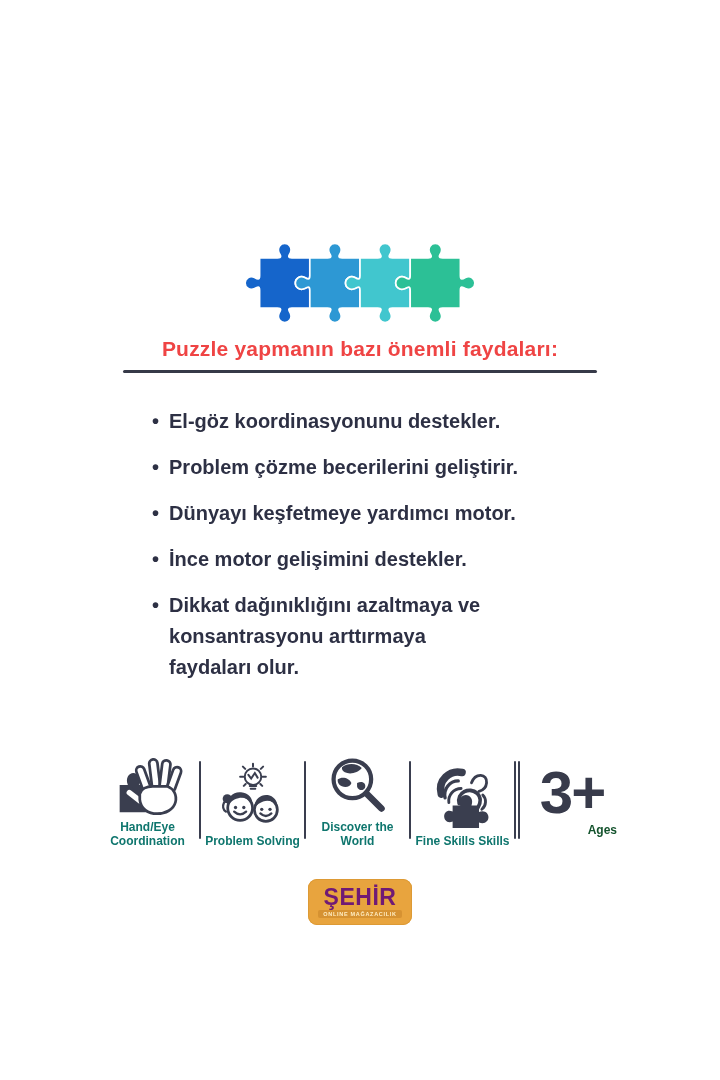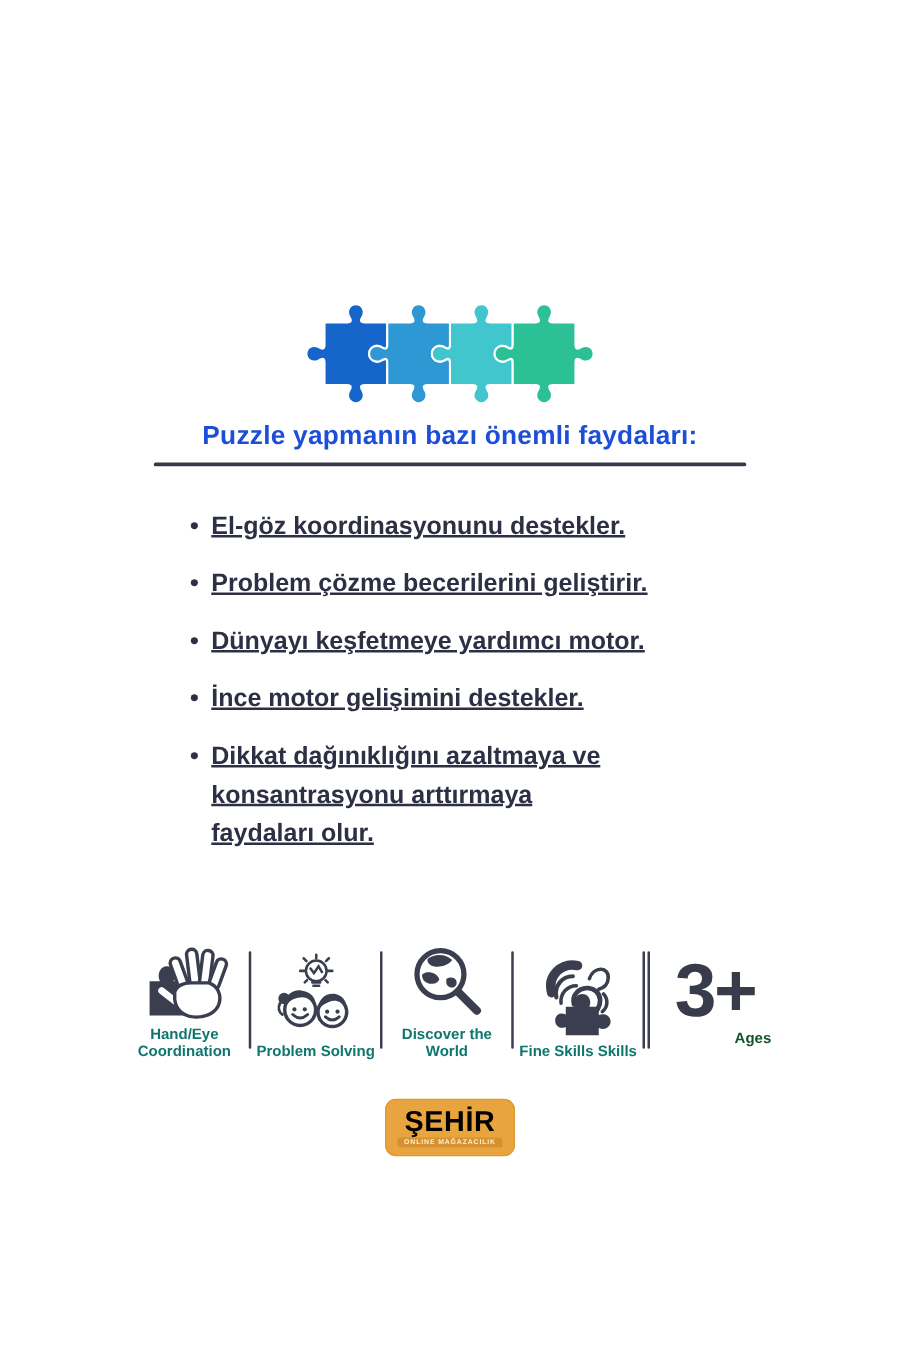--- a/index.html
+++ b/index.html
@@ -14,40 +14,40 @@
     overflow: hidden;
     display: flex; flex-direction: column; align-items: center;
   }
   
   .banner { margin-top: 242px; width: 232px; height: 82px; }
   
   .title {
     margin-top: 13px;
     font-size: 21px; font-weight: 700;
     letter-spacing: 0.2px;
-    color: #1d4ed8;
+    color: #ef4444;
     text-align: center;
   }
   .rule { margin-top: 9px; width: 474px; height: 3px; background: #363a48; border-radius: 2px; }
   
   .benefits {
     margin-top: 33px;
     align-self: flex-start;
     margin-left: 152px;
     list-style: none;
     width: 460px;
   }
   .benefit {
     display: flex; align-items: flex-start; gap: 10px;
     font-size: 20px; font-weight: 600; line-height: 31px;
     color: #2d3044;
     margin-bottom: 15px;
   }
   .benefit .dot { font-size: 20px; line-height: 31px; }
-  .pre { white-space: pre-line; text-decoration: underline; }
+  .pre { white-space: pre-line; }
   
   .features {
     margin-top: 54px;
     display: flex; align-items: stretch; justify-content: center;
   }
   .cell {
     width: 101px;
     display: flex; flex-direction: column; align-items: center; justify-content: flex-end;
   }
   .cell svg { display: block; }
@@ -71,21 +71,21 @@
   .logo {
     margin-top: 30px;
     width: 104px; height: 46px;
     background: #e8a43e;
     border-radius: 9px;
     display: flex; flex-direction: column; align-items: center; justify-content: center;
     gap: 1px;
     box-shadow: 0 0 0 1px #dd9a35 inset;
   }
   .logo-name {
-    color: #000000; font-weight: 800; font-size: 23px; line-height: 1;
+    color: #701a75; font-weight: 800; font-size: 23px; line-height: 1;
     letter-spacing: 0.5px;
   }
   .logo-sub {
     color: #ffeec4; background: #d69232;
     font-size: 5.5px; font-weight: 700; letter-spacing: 0.7px;
     padding: 1px 5px; border-radius: 2px;
   }
   .ink-stroke { stroke: #3a3e4f; }
   .ink-fill { fill: #3a3e4f; }
 </style>

